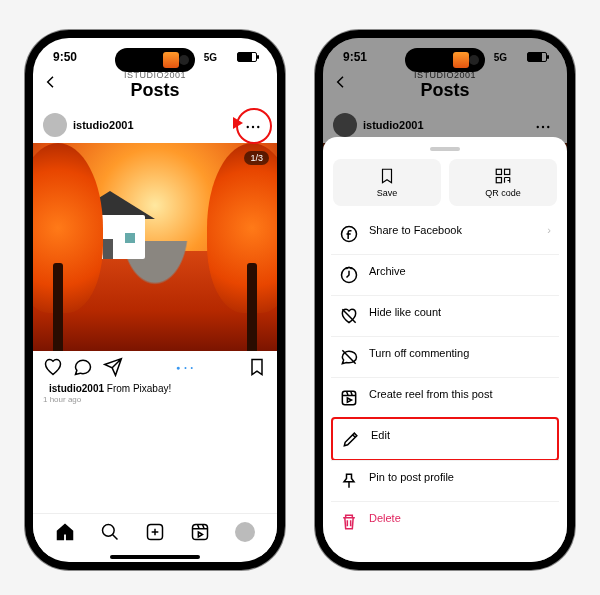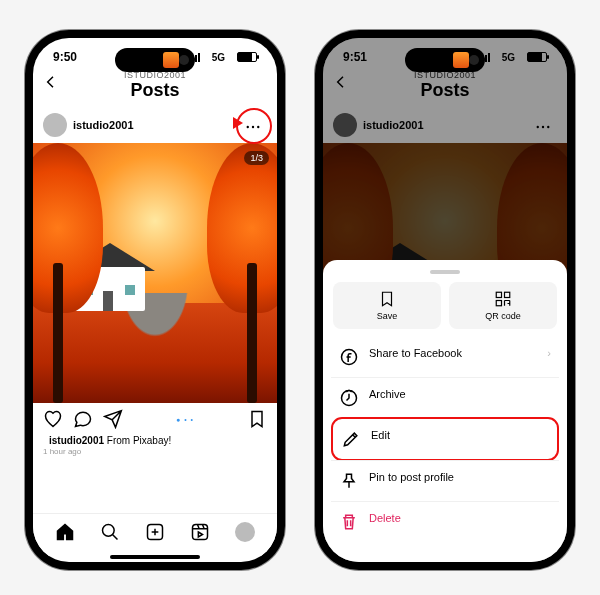--- a/index.html
+++ b/index.html
@@ -3,40 +3,40 @@
 <meta charset="utf-8">
 <style>
   * { box-sizing: border-box; margin: 0; padding: 0; }
   html, body { width: 600px; height: 595px; background: #f5f5f5; font-family: -apple-system, Helvetica, Arial, sans-serif; }
   .canvas { display: flex; gap: 30px; justify-content: center; align-items: flex-start; padding: 30px 20px; }
   .phone { width: 260px; height: 540px; background: #000; border-radius: 44px; padding: 8px; position: relative; box-shadow: 0 0 0 1px #888; }
   .screen { width: 100%; height: 100%; background: #fff; border-radius: 36px; overflow: hidden; position: relative; }
   .island { position: absolute; top: 10px; left: 50%; transform: translateX(-50%); width: 80px; height: 24px; background: #000; border-radius: 14px; z-index: 50; display:flex; align-items:center; justify-content:flex-end; padding-right:6px; }
   .island .cam { width:10px; height:10px; border-radius:50%; background:#222; }
   .status { display: flex; justify-content: space-between; align-items: center; padding: 12px 20px 4px; font-size: 12px; font-weight: 600; }
-  .status-right { display: flex; align-items: center; gap: 12px; font-size: 10px; }
+  .status-right { display: flex; align-items: center; gap: 20px; font-size: 10px; }
   .sig { display:inline-flex; gap:1px; align-items:flex-end; }
   .sig i { width:2px; background:#000; display:block; }
   .sig i:nth-child(1){height:3px} .sig i:nth-child(2){height:5px} .sig i:nth-child(3){height:7px} .sig i:nth-child(4){height:9px}
   .batt { width:20px; height:10px; border:1px solid #000; border-radius:2px; position:relative; }
   .batt::after{content:"";position:absolute;right:-3px;top:2px;width:2px;height:4px;background:#000;border-radius:1px;}
   .batt i{display:block;height:100%;width:80%;background:#000;}
   .hdr { text-align:center; padding: 2px 0 6px; position:relative; }
   .hdr .sub { font-size: 9px; color:#666; text-transform:uppercase; letter-spacing:.5px; }
   .hdr .title { font-size: 18px; font-weight: 700; }
   .back { position:absolute; left:10px; top:6px; font-size:18px; }
   .post-head { display:flex; align-items:center; padding: 6px 10px; gap:6px; position:relative; }
   .avatar { width:24px; height:24px; border-radius:50%; background:#bbb; }
   .uname { font-size:11px; font-weight:600; }
   .more { position:absolute; right:12px; top:8px; width:24px; height:24px; display:flex; align-items:center; justify-content:center; font-weight:700; }
   .more-circle { position:absolute; right:5px; top:1px; width:36px; height:36px; border:2.5px solid #e11; border-radius:50%; z-index:40; pointer-events:none; }
   .arrow { position:absolute; right:42px; top:14px; z-index:40; pointer-events:none; }
   .arrow .line { width:34px; height:3px; background:#e11; }
   .arrow .head { width:0;height:0;border-top:6px solid transparent;border-bottom:6px solid transparent;border-left:10px solid #e11; position:absolute; right:-8px; top:-4.5px; }
-  .photo { width:100%; height:260px; position:relative; overflow:hidden; }
+  .photo { width:100%; height:208px; position:relative; overflow:hidden; }
   .sky { position:absolute; inset:0; background: radial-gradient(circle at 50% 30%, #ffe8a0 0%, #ff9a2a 30%, #e35410 65%, #7b1a00 100%); }
   .tree { position:absolute; width:70px; height:260px; }
   .tree.l{left:-10px} .tree.r{right:-10px}
   .trunk{position:absolute;bottom:0;left:50%;transform:translateX(-50%);width:10px;height:140px;background:#2a0c00;border-radius:3px;}
   .fol{position:absolute;top:0;left:-10px;right:-10px;height:170px;background:radial-gradient(circle,#ff7a18 0%,#e84600 60%,#a32400 100%);border-radius:50% 50% 40% 40%;filter:blur(.5px);}
   .house{position:absolute;left:42px;bottom:92px;width:70px;height:44px;background:#fff;border-radius:2px;}
   .roof{position:absolute;left:32px;bottom:132px;width:0;height:0;border-left:45px solid transparent;border-right:45px solid transparent;border-bottom:28px solid #333;}
   .door{position:absolute;left:70px;bottom:92px;width:10px;height:20px;background:#555;}
   .win{position:absolute;bottom:108px;width:10px;height:10px;background:#6aa;}
   .win.a{left:50px}.win.b{left:92px}
@@ -55,21 +55,21 @@
   .ico svg { width:20px; height:20px; stroke:#000; stroke-width:1.8; fill:none; }
   
   .overlay { position:absolute; inset:0; background:rgba(0,0,0,.4); z-index:10; }
   .sheet { position:absolute; bottom:0; left:0; right:0; background:#fff; border-radius:14px 14px 0 0; z-index:20; padding:8px 8px 20px; }
   .grab { width:30px;height:4px;background:#ccc;border-radius:2px;margin:2px auto 8px; }
   .topbtns { display:flex; gap:8px; padding:0 2px 8px; }
   .tbtn { flex:1; background:#f4f4f4; border-radius:8px; padding:8px 4px; display:flex; flex-direction:column; align-items:center; gap:3px; font-size:9px;text-align:center; }
   .row { display:flex; align-items:flex-start; gap:10px; padding:10px 8px; font-size:11px; border-top:1px solid #f0f0f0;}
   .row:first-of-type{border-top:none}
   .row .chev { margin-left:auto; color:#bbb; }
-  .edit-hl { border:2px solid #e11; border-radius:11px; margin: -1px 0; }
+  .edit-hl { border:2px solid #e11; border-radius:4px; margin: -1px 0; }
   .del { color:#e0245e; }
   .del svg { stroke:#e0245e; }
   .ava-pic { width:16px;height:16px;border-radius:3px;background:linear-gradient(#ff9a2a,#e35410);}
 </style>
 </head>
 <body>
 
 <div class="canvas">
 
   <div class="phone">
@@ -287,20 +287,47 @@
             </div>
             <div class="row">
               <span class="ico">
                 <svg viewBox="0 0 24 24" width="16" stroke="#000" stroke-width="1.6" fill="none">
                   <circle cx="12" cy="12" r="9"></circle>
                   <path d="M12 7 L12 12 L9 15 M12 4 L12 2 M9 3 L10 5 M15 3 L14 5"></path>
                 </svg>
               </span>
               <span>Archive</span>
             </div>
+            <div class="row">
+              <span class="ico">
+                <svg viewBox="0 0 24 24" width="16" stroke="#000" stroke-width="1.6" fill="none">
+                  <path d="M12 20 C12 20 4 14 4 9 C4 6 6 4 8.5 4 C10 4 11 5 12 6 C13 5 14 4 15.5 4 C18 4 20 6 20 9 C20 14 12 20 12 20 Z"></path>
+                  <path d="M4 4 L20 20"></path>
+                </svg>
+              </span>
+              <span>Hide like count</span>
+            </div>
+            <div class="row">
+              <span class="ico">
+                <svg viewBox="0 0 24 24" width="16" stroke="#000" stroke-width="1.6" fill="none">
+                  <path d="M21 12 C21 16 17 19 12 19 C11 19 10 18.8 9 18.5 L4 20 L5.5 15.5 C4.5 14.5 4 13.3 4 12 C4 8 8 5 12 5 C17 5 21 8 21 12 Z"></path>
+                  <path d="M4 4 L20 20"></path>
+                </svg>
+              </span>
+              <span>Turn off commenting</span>
+            </div>
+            <div class="row">
+              <span class="ico">
+                <svg viewBox="0 0 24 24" width="16" stroke="#000" stroke-width="1.6" fill="none">
+                  <rect x="4" y="4" width="16" height="16" rx="3"></rect>
+                  <path d="M4 9 L20 9 M9 4 L11 9 M14 4 L16 9 M10 12 L15 14.5 L10 17 Z"></path>
+                </svg>
+              </span>
+              <span>Create reel from this post</span>
+            </div>
             <div class="row edit-hl">
               <span class="ico">
                 <svg viewBox="0 0 24 24" width="16" stroke="#000" stroke-width="1.6" fill="none">
                   <path d="M4 20 L8 19 L19 8 L16 5 L5 16 Z M14 7 L17 10"></path>
                 </svg>
               </span>
               <span>Edit</span>
             </div>
             <div class="row">
               <span class="ico">

